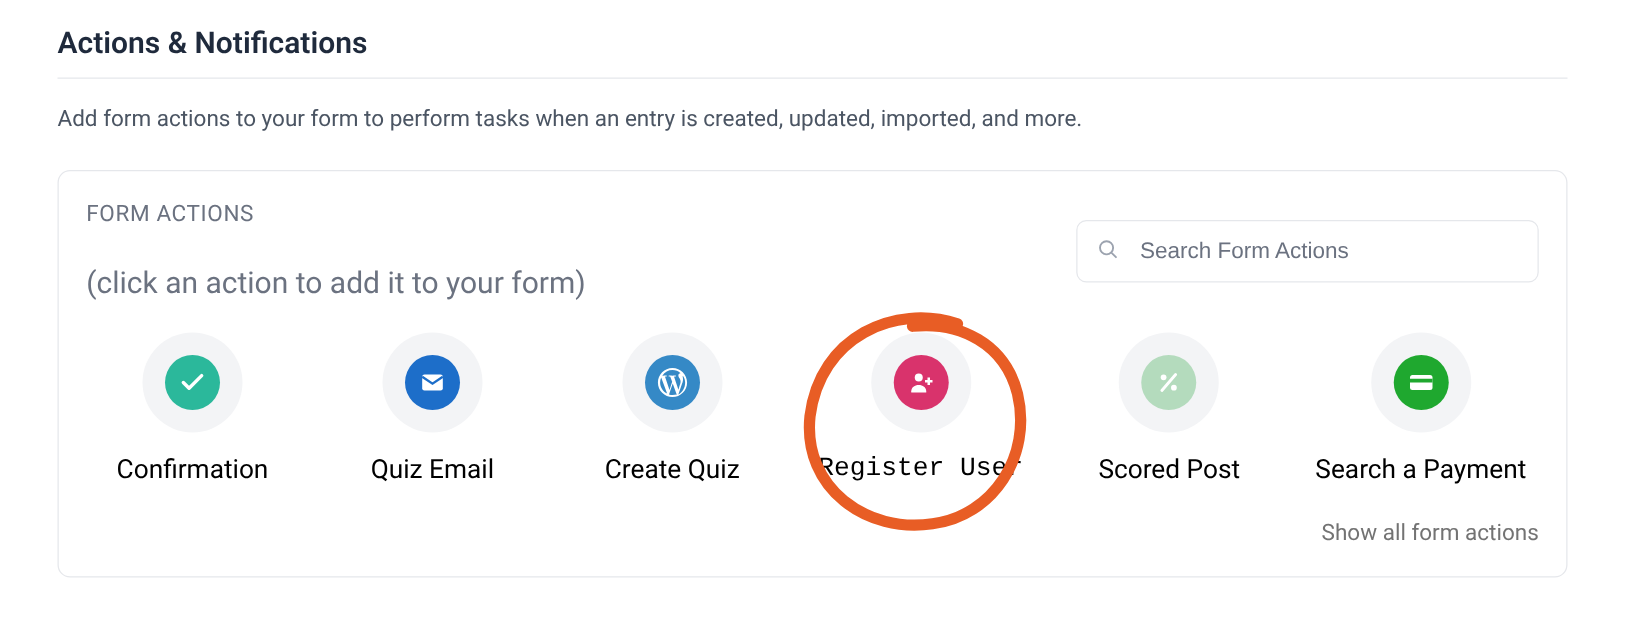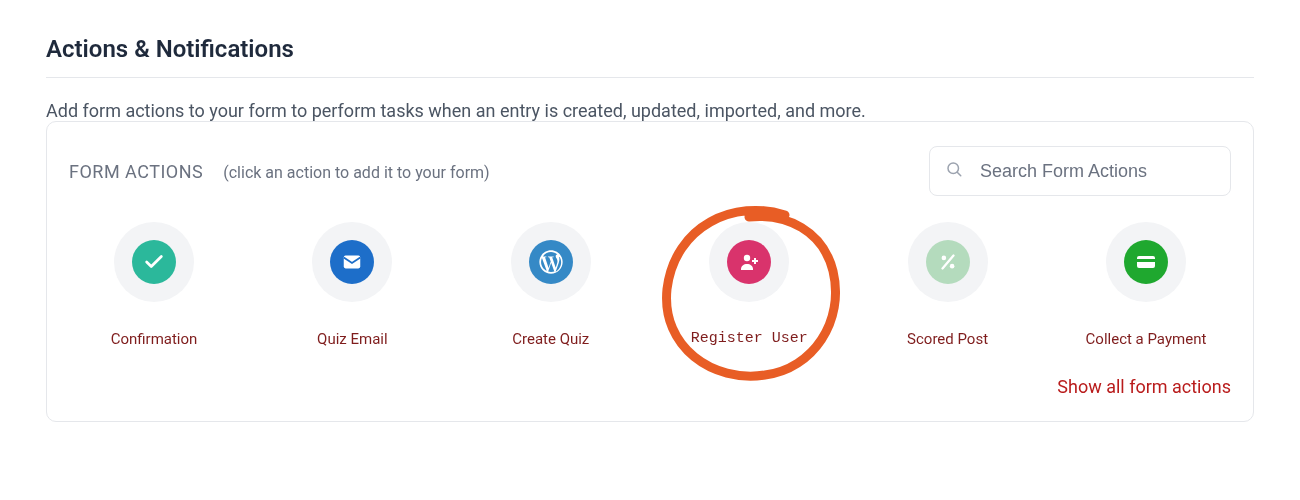--- a/index.html
+++ b/index.html
@@ -5,72 +5,74 @@
   * { box-sizing: border-box; }
   body {
     margin: 0;
     font-family: -apple-system, BlinkMacSystemFont, "Segoe UI", Roboto, Helvetica, Arial, sans-serif;
     background: #f9fafb;
     color: #1f2937;
   }
   .page {
     width: 1300px;
     height: 500px;
-    padding: 15px 46px;
+    padding: 0 46px;
     background: #fff;
     position: relative;
   }
   .page-title {
     font-size: 24px;
     font-weight: 600;
     color: #1f2a3c;
     padding-top: 20px;
     padding-bottom: 14px;
   }
   .hr {
     height: 1px;
     background: #e5e7eb;
     width: 100%;
   }
   .subtitle {
     font-size: 18px;
     color: #4b5563;
     margin-top: 22px;
+    margin-bottom: 30px;
   }
   .panel {
     border: 1px solid #e5e7eb;
     border-radius: 10px;
     padding: 24px 22px 24px 22px;
     position: relative;
   }
   .panel-header {
     display: flex;
     align-items: center;
     justify-content: space-between;
     gap: 20px;
     margin-bottom: 26px;
   }
   .panel-header-left {
     display: flex;
     align-items: baseline;
-    gap: 20px;
+    gap: 30px;
     color: #6b7280;
+    flex-direction: column;
   }
   .panel-header-title {
     font-size: 18px;
     letter-spacing: 0.5px;
     color: #6b7280;
   }
   .panel-header-hint {
-    font-size: 16px;
+    font-size: 24px;
     color: #6b7280;
   }
   .search-wrap {
     position: relative;
-    width: 302px;
+    width: 370px;
   }
   .search-wrap .search-icon {
     position: absolute;
     left: 16px;
     top: 50%;
     transform: translateY(-50%);
     color: #9ca3af;
   }
   .search-input {
     width: 100%;
@@ -110,32 +112,31 @@
   .icon-inner {
     width: 44px;
     height: 44px;
     border-radius: 50%;
     display: flex;
     align-items: center;
     justify-content: center;
     color: #fff;
   }
   .action-label {
-    font-size: 15px;
-    color: #7f1d1d;
+    font-size: 21px;
+    color: #000000;
     white-space: nowrap;
-    margin-top: 10px;
   }
   .show-all {
     text-align: right;
     margin-top: 28px;
     font-size: 18px;
   }
   .show-all a {
-    color: #b91c1c;
+    color: #737373;
     text-decoration: none;
     margin-top: 48px;
   }
   .circle-annotation {
     position: absolute;
     pointer-events: none;
   }
 </style>
 </head>
 <body>
@@ -231,21 +232,21 @@
 
       <div class="action-card">
         <div class="icon-outer">
           <div class="icon-inner" style="background:#1fa82f">
             <svg width="24" height="24" viewBox="0 0 24 24" fill="white">
               <rect x="3" y="6" width="18" height="12" rx="2"></rect>
               <rect x="3" y="9" width="18" height="3" fill="#1fa82f"></rect>
             </svg>
           </div>
         </div>
-        <div class="action-label">Collect a Payment</div>
+        <div class="action-label">Search a Payment</div>
       </div>
 
     </div>
 
     <div class="show-all">
       <a href="#">Show all form actions</a>
     </div>
   </div>
 
 </div>

